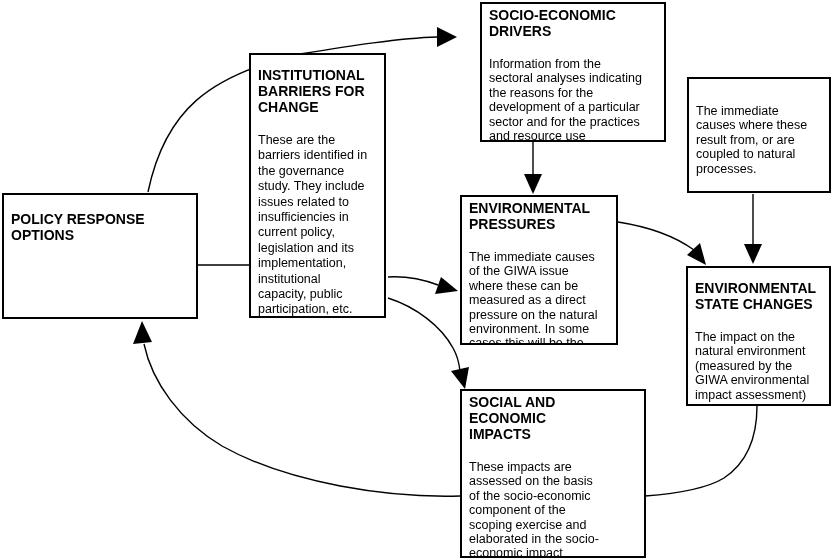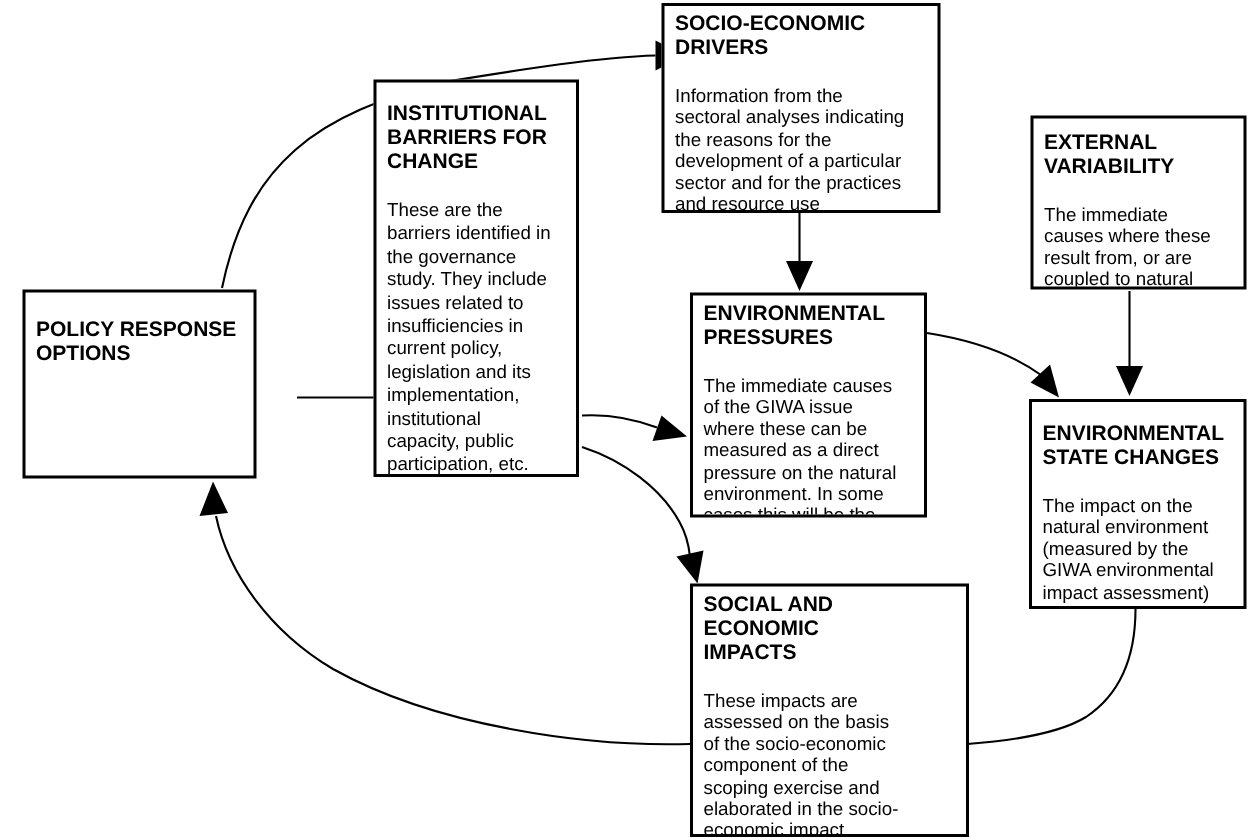--- a/index.html
+++ b/index.html
@@ -57,21 +57,21 @@
       <polygon points="533,194 524,174 542,174"></polygon>
       <polygon points="753,264 744,244 762,244"></polygon>
       <polygon points="706,265 687,255 700,243"></polygon>
       <polygon points="622,497 645,487 645,506"></polygon>
       <polygon points="458,291 435,294 441,277"></polygon>
       <polygon points="465,389 451,371 469,367"></polygon>
       <polygon points="142,321 133,344 152,342"></polygon>
     </g>
   </svg>
 
-  <div class="box" style="left:441px;top:2px;width:186px;height:140px;">
+  <div class="box" style="left:480px;top:2px;width:186px;height:140px;">
     <div class="box-title">SOCIO-ECONOMIC
 DRIVERS</div>
     <div class="box-body">Information from the
 sectoral analyses indicating
 the reasons for the
 development of a particular
 sector and for the practices
 and resource use
 developed by that sector.</div>
   </div>
@@ -88,30 +88,28 @@
 insufficiencies in
 current policy,
 legislation and its
 implementation,
 institutional
 capacity, public
 participation, etc.</div>
   </div>
 
   <div class="box pad-top-sm" style="left:687px;top:77px;width:144px;height:116px;">
-    <div class="box-title">EXTERNAL
-VARIABILITY</div>
     <div class="box-body">The immediate
 causes where these
 result from, or are
 coupled to natural
 processes.</div>
   </div>
 
-  <div class="box pad-top-lg" style="left:15px;top:193px;width:156px;height:126px;">
+  <div class="box pad-top-lg" style="left:2px;top:193px;width:196px;height:126px;">
     <div class="box-title">POLICY RESPONSE
 OPTIONS</div>
   </div>
 
   <div class="box" style="left:460px;top:195px;width:158px;height:150px;">
     <div class="box-title">ENVIRONMENTAL
 PRESSURES</div>
     <div class="box-body">The immediate causes
 of the GIWA issue
 where these can be

